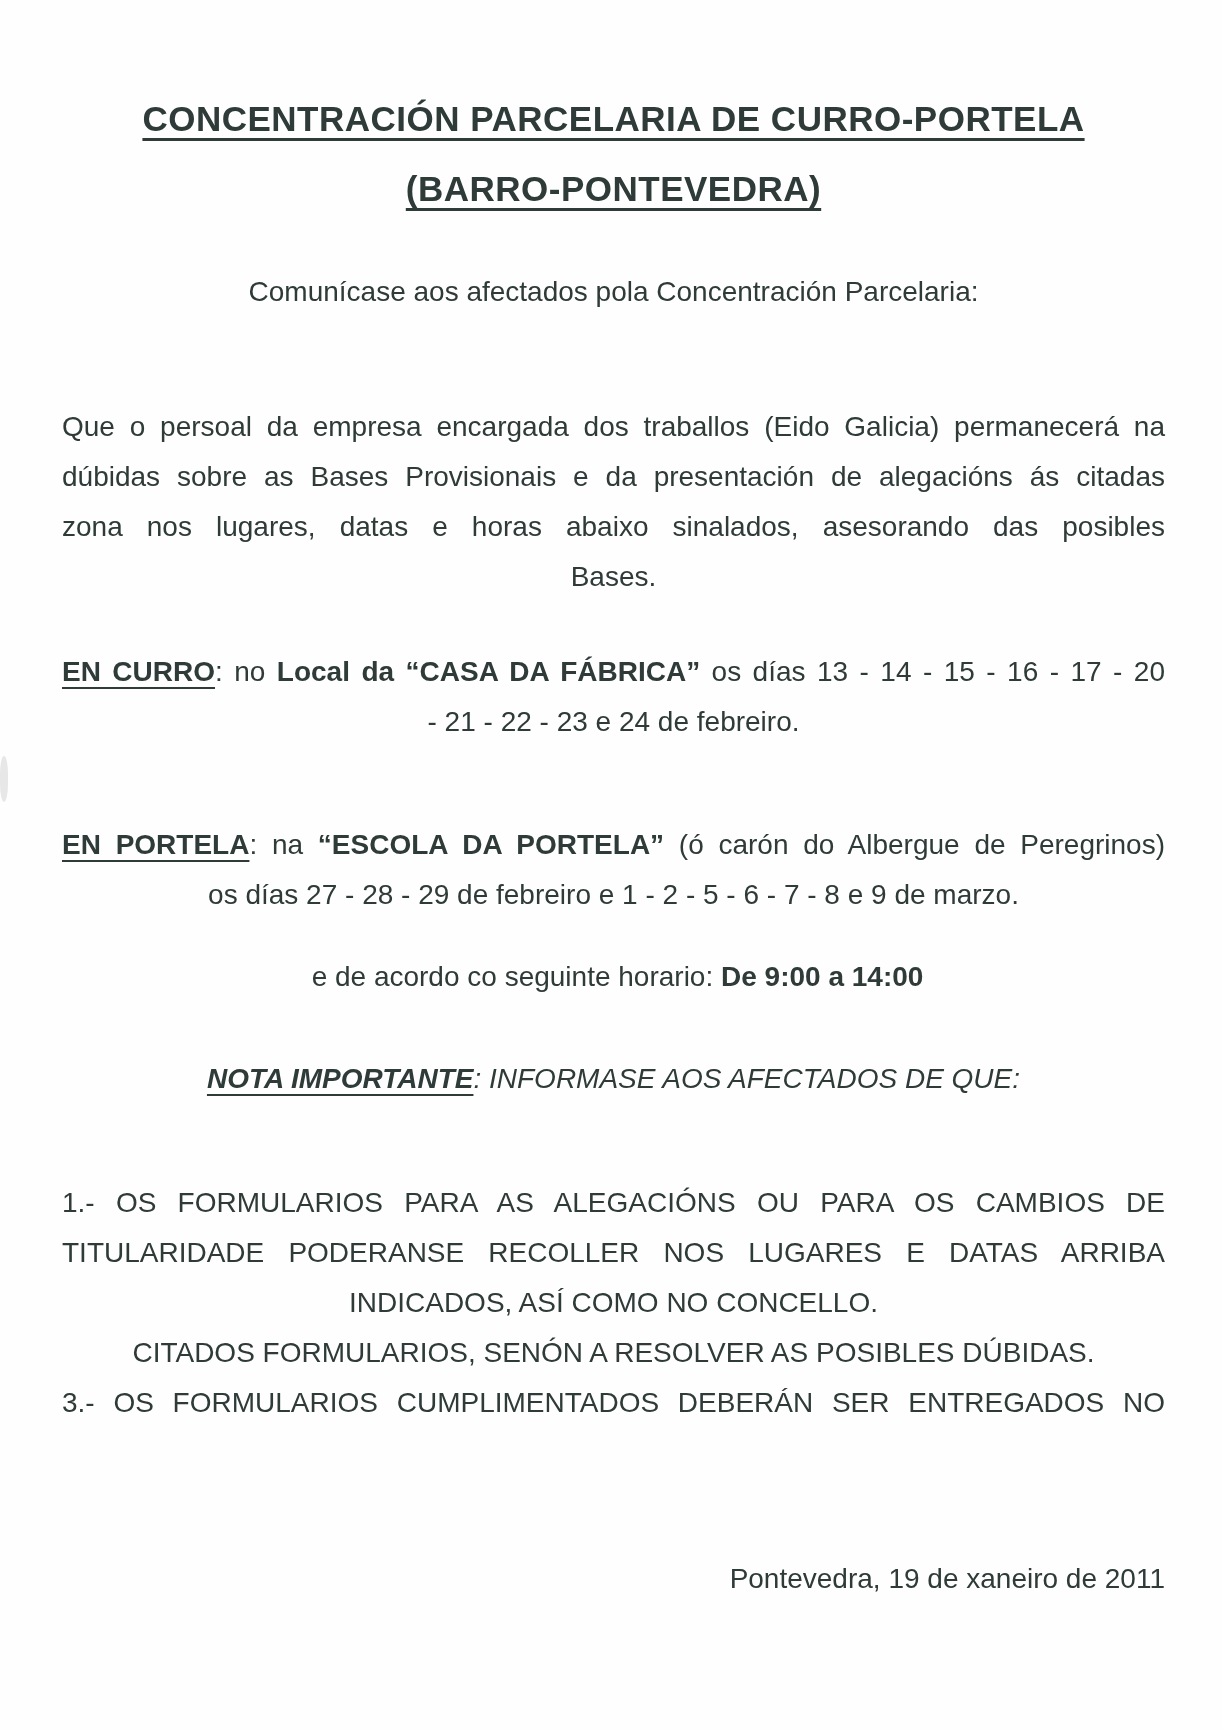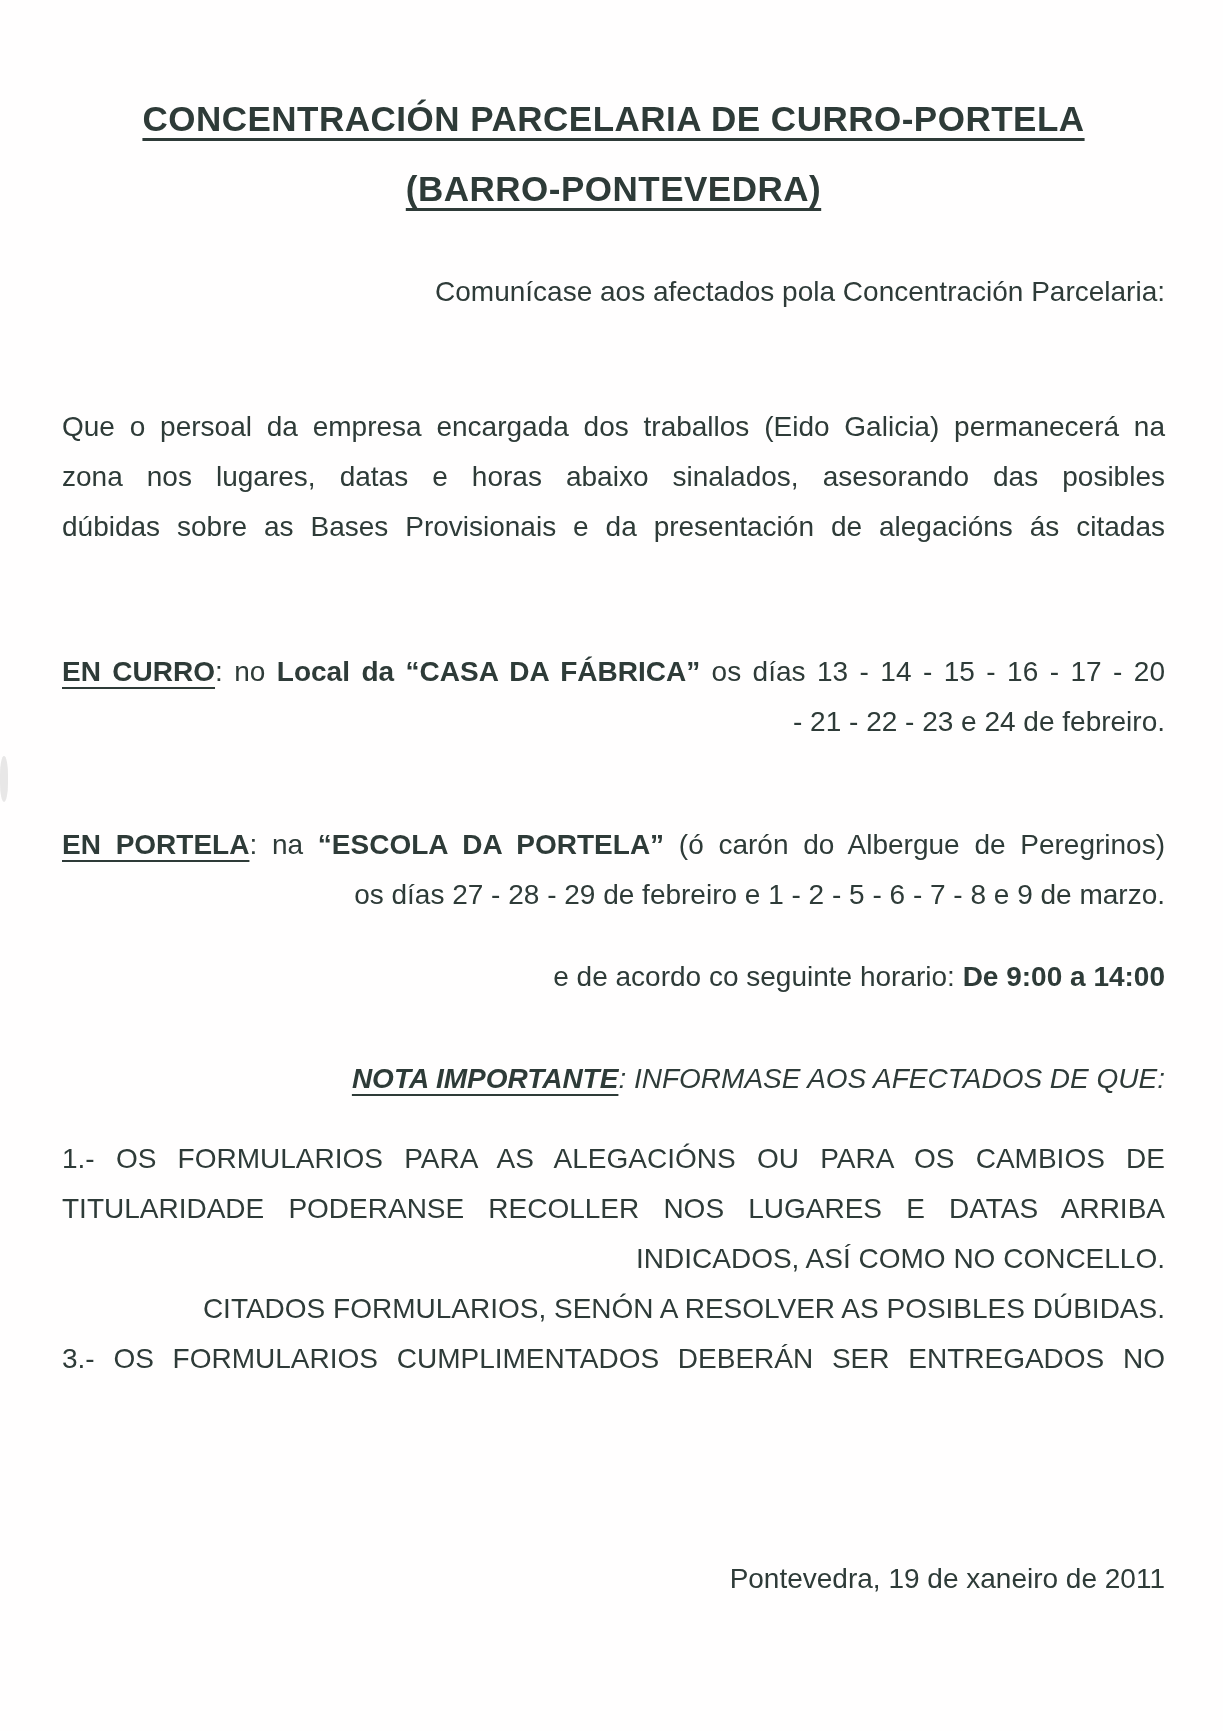--- a/index.html
+++ b/index.html
@@ -35,35 +35,35 @@
     text-decoration-thickness: 2.5px;
     text-underline-offset: 7px;
   }
 
   
   .t {
     font-size: 28px;
     line-height: 50px;
   }
   .jline { text-align: justify; text-align-last: justify; }
-  .lline { text-align: right; }
+  .lline { text-align: center; }
   .b { font-weight: bold; }
   .ul {
     text-decoration: underline;
     text-decoration-thickness: 2px;
     text-underline-offset: 6px;
   }
 
   .intro    { top: 267px; }
   .para1    { top: 402px; }
   .curro    { top: 647px; }
   .portela  { top: 820px; }
   .schedule { top: 952px; padding-left: 8px; box-sizing: border-box; }
   .nota     { top: 1054px; font-style: italic; }
-  .items    { top: 1134px; }
+  .items    { top: 1178px; }
   .items p  { margin: 0; }
   .dateline { top: 1554px; text-align: right; }
 
   
   .artifact {
     position: absolute;
     left: 0; top: 756px;
     width: 8px; height: 46px;
     background: #bdbdbd;
     opacity: 0.35;
@@ -82,22 +82,23 @@
       <div><span class="u">CONCENTRACIÓN PARCELARIA DE CURRO-PORTELA</span></div>
       <div><span class="u">(BARRO-PONTEVEDRA)</span></div>
     </div>
 
     <div class="blk t intro lline">
       <span>Comunícase aos afectados pola Concentración Parcelaria:</span>
     </div>
 
     <div class="blk t para1">
       <div class="jline">Que o persoal da empresa encargada dos traballos (Eido Galicia) permanecerá na</div>
+      <div class="jline">dúbidas sobre as Bases Provisionais e da presentación de alegacións ás citadas</div>
       <div class="jline">zona nos lugares, datas e horas abaixo sinalados, asesorando das posibles</div>
-      <div class="jline">dúbidas sobre as Bases Provisionais e da presentación de alegacións ás citadas</div>
+      <div class="lline">Bases.</div>
     </div>
 
     <div class="blk t curro">
       <div class="jline"><span class="b ul">EN CURRO</span><span>: no </span><span class="b">Local da “CASA DA FÁBRICA”</span><span> os días 13 - 14 - 15 - 16 - 17 - 20</span></div>
       <div class="lline">- 21 - 22 - 23 e 24 de febreiro.</div>
     </div>
 
     <div class="blk t portela">
       <div class="jline"><span class="b ul">EN PORTELA</span><span>: na </span><span class="b">“ESCOLA DA PORTELA”</span><span> (ó carón do Albergue de Peregrinos)</span></div>
       <div class="lline">os días 27 - 28 - 29 de febreiro e 1 - 2 - 5 - 6 - 7 - 8 e 9 de marzo.</div>

